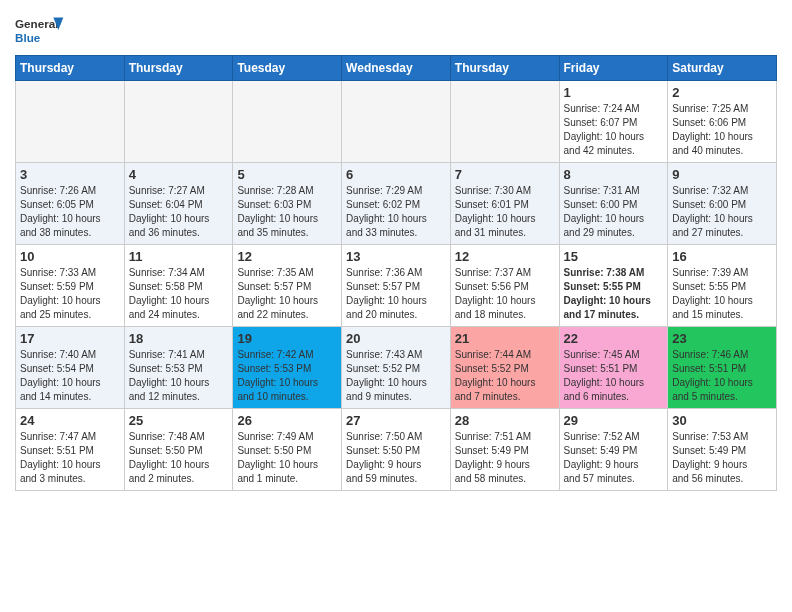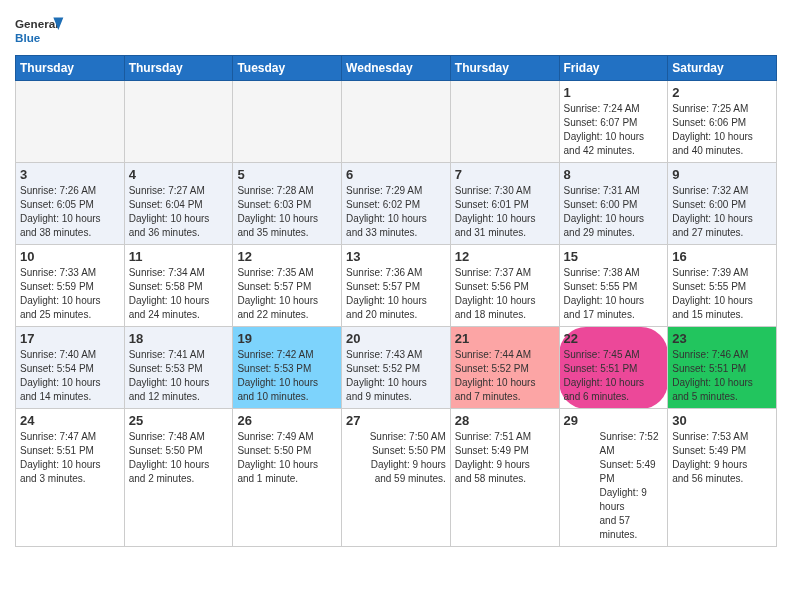--- a/index.html
+++ b/index.html
@@ -211,21 +211,21 @@
           </td>
           <td>
             <span class="day-num">12</span>
             <div class="day-info" style="white-space: pre-line;">Sunrise: 7:37 AM
 Sunset: 5:56 PM
 Daylight: 10 hours
 and 18 minutes.</div>
           </td>
           <td>
             <span class="day-num">15</span>
-            <div class="day-info" style="white-space: pre-line;">Sunrise: 7:38 AM
+            <div class="day-info" style="white-space: pre-line; font-weight: bold;">Sunrise: 7:38 AM
 Sunset: 5:55 PM
 Daylight: 10 hours
 and 17 minutes.</div>
           </td>
           <td>
             <span class="day-num">16</span>
             <div class="day-info" style="white-space: pre-line;">Sunrise: 7:39 AM
 Sunset: 5:55 PM
 Daylight: 10 hours
 and 15 minutes.</div>
@@ -239,42 +239,42 @@
 Daylight: 10 hours
 and 14 minutes.</div>
           </td>
           <td style="background: rgb(238, 242, 249);">
             <span class="day-num">18</span>
             <div class="day-info" style="white-space: pre-line;">Sunrise: 7:41 AM
 Sunset: 5:53 PM
 Daylight: 10 hours
 and 12 minutes.</div>
           </td>
-          <td style="background: #7dd3fc;">
+          <td style="background: #0ea5e9;">
             <span class="day-num">19</span>
             <div class="day-info" style="white-space: pre-line;">Sunrise: 7:42 AM
 Sunset: 5:53 PM
 Daylight: 10 hours
 and 10 minutes.</div>
           </td>
           <td style="background: rgb(238, 242, 249);">
             <span class="day-num">20</span>
             <div class="day-info" style="white-space: pre-line;">Sunrise: 7:43 AM
 Sunset: 5:52 PM
 Daylight: 10 hours
 and 9 minutes.</div>
           </td>
           <td style="background: #fca5a5;">
             <span class="day-num">21</span>
             <div class="day-info" style="white-space: pre-line;">Sunrise: 7:44 AM
 Sunset: 5:52 PM
 Daylight: 10 hours
 and 7 minutes.</div>
           </td>
-          <td style="background: #ec4899; border-radius: 27px;">
+          <td style="background: #f9a8d4;">
             <span class="day-num">22</span>
             <div class="day-info" style="white-space: pre-line;">Sunrise: 7:45 AM
 Sunset: 5:51 PM
 Daylight: 10 hours
 and 6 minutes.</div>
           </td>
           <td style="background: #22c55e;">
             <span class="day-num">23</span>
             <div class="day-info" style="white-space: pre-line;">Sunrise: 7:46 AM
 Sunset: 5:51 PM
@@ -299,35 +299,35 @@
           </td>
           <td>
             <span class="day-num">26</span>
             <div class="day-info" style="white-space: pre-line;">Sunrise: 7:49 AM
 Sunset: 5:50 PM
 Daylight: 10 hours
 and 1 minute.</div>
           </td>
           <td>
             <span class="day-num">27</span>
-            <div class="day-info" style="white-space: pre-line; text-align: right;">Sunrise: 7:50 AM
+            <div class="day-info" style="white-space: pre-line;">Sunrise: 7:50 AM
 Sunset: 5:50 PM
 Daylight: 9 hours
 and 59 minutes.</div>
           </td>
           <td>
             <span class="day-num">28</span>
             <div class="day-info" style="white-space: pre-line;">Sunrise: 7:51 AM
 Sunset: 5:49 PM
 Daylight: 9 hours
 and 58 minutes.</div>
           </td>
           <td>
             <span class="day-num">29</span>
-            <div class="day-info" style="white-space: pre-line; margin-left: 36px;">Sunrise: 7:52 AM
+            <div class="day-info" style="white-space: pre-line;">Sunrise: 7:52 AM
 Sunset: 5:49 PM
 Daylight: 9 hours
 and 57 minutes.</div>
           </td>
           <td>
             <span class="day-num">30</span>
             <div class="day-info" style="white-space: pre-line;">Sunrise: 7:53 AM
 Sunset: 5:49 PM
 Daylight: 9 hours
 and 56 minutes.</div>

